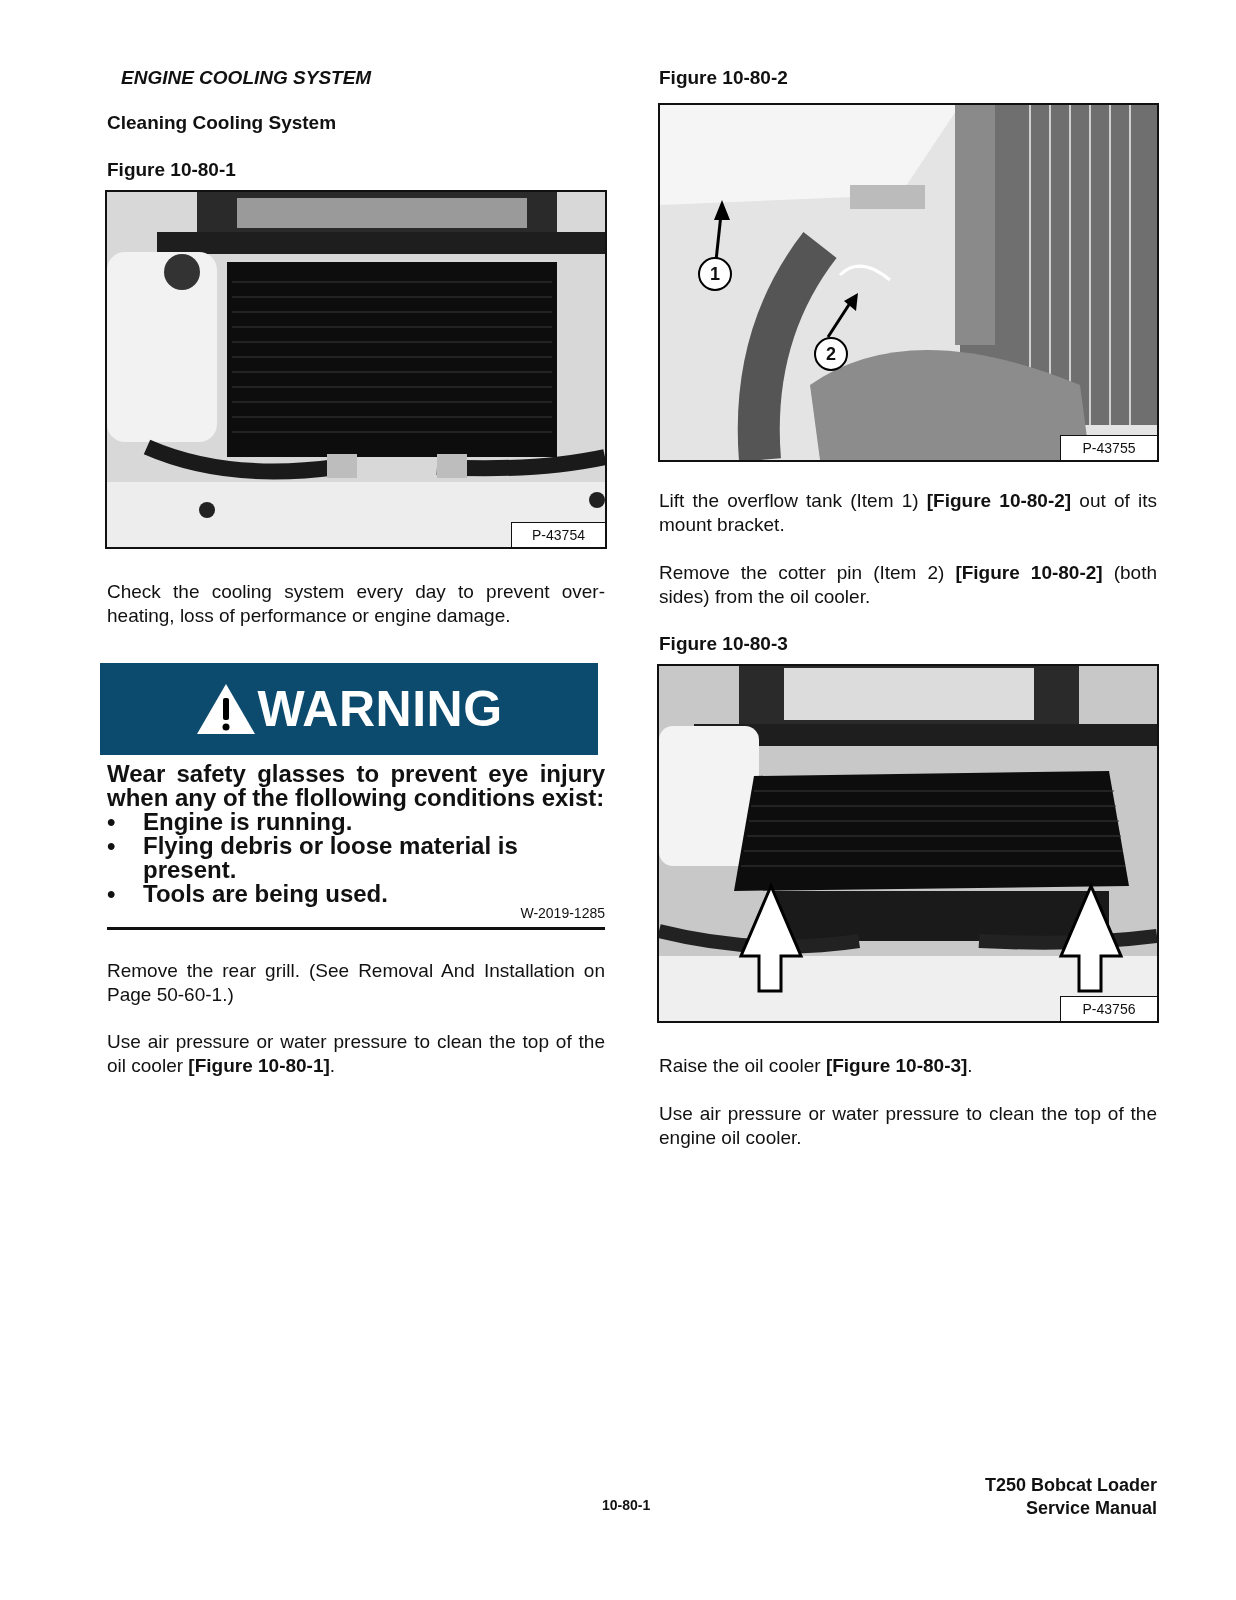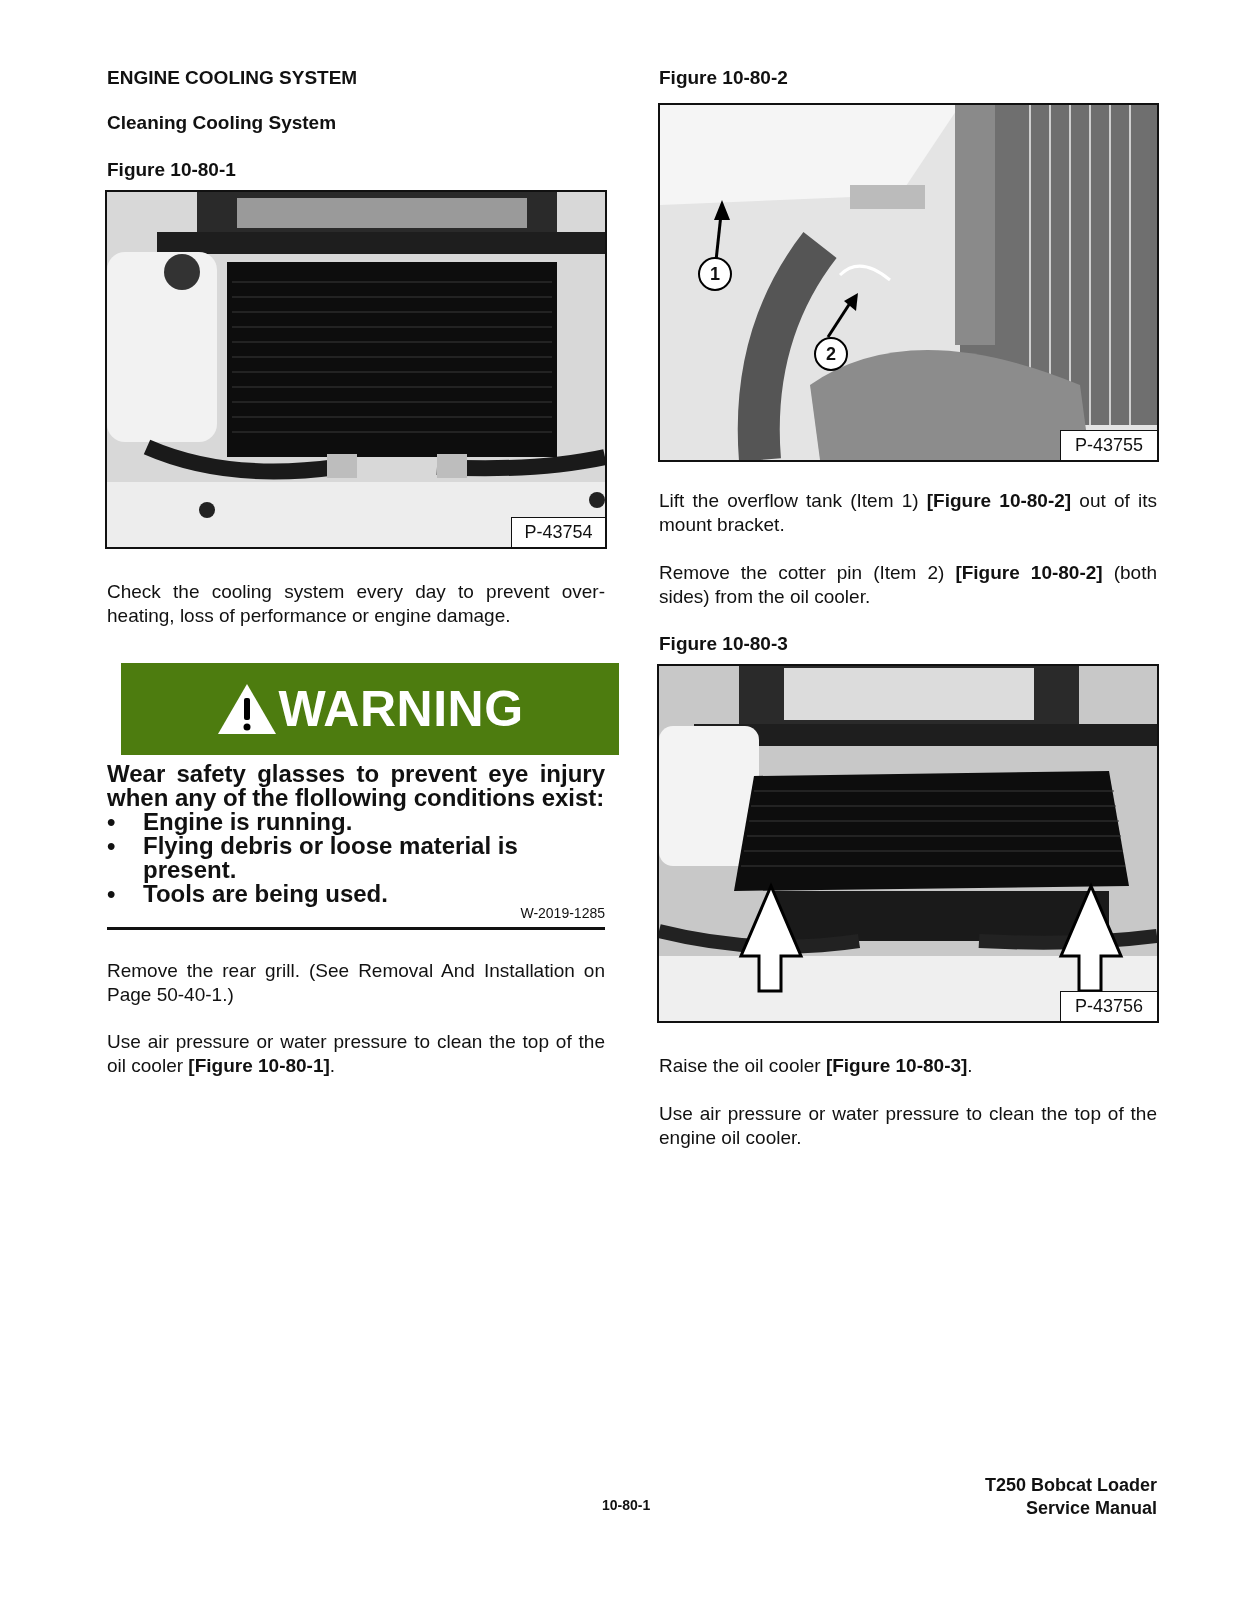--- a/index.html
+++ b/index.html
@@ -11,43 +11,43 @@
     .h { font-weight: bold; font-size: 19px; }
     .p { font-size: 19px; line-height: 24px; text-align: justify; }
     .p b { font-weight: bold; }
     .fig {
       position: absolute; border: 2px solid #111; box-sizing: border-box;
       overflow: hidden; background: #cfcfcf;
     }
     .ptag {
       position: absolute; right: 0; bottom: 0; background: #fff;
       border-left: 1.5px solid #111; border-top: 1.5px solid #111;
-      font-size: 18px; padding: 4px 0; text-align: center; box-sizing: border-box; margin-left: 32px;
+      font-size: 14px; padding: 4px 0; text-align: center; box-sizing: border-box; margin-left: 32px;
     }
     .warn-bar {
-      position: absolute; left: 121px; top: 663px; width: 498px; height: 92px;
-      background: #4d7c0f; color: #fff; display: flex; align-items: center; justify-content: center;
+      position: absolute; left: 100px; top: 663px; width: 498px; height: 92px;
+      background: #0c4a6e; color: #fff; display: flex; align-items: center; justify-content: center;
       gap: 0;
     }
     .warn-word { font-size: 50px; font-weight: bold; letter-spacing: 0.5px; }
     .warn-text { font-weight: bold; font-size: 24px; line-height: 24px; }
     .bullets { list-style: none; margin: 0; padding: 0; }
     .bullets li { position: relative; padding-left: 36px; }
     .bullets li::before { content: "•"; position: absolute; left: 0; }
     .rule { position: absolute; left: 107px; top: 927px; width: 498px; height: 3px; background: #111; }
     .callout {
       position: absolute; width: 34px; height: 34px; border-radius: 50%;
       background: #fff; border: 2px solid #000; box-sizing: border-box;
       font-weight: bold; font-size: 18px; display: flex; align-items: center; justify-content: center;
     }
   </style>
 </head>
 <body>
 
-<div class="abs h" style="left:107px; top:67px;">ENGINE COOLING SYSTEM</div>
+<div class="abs h" style="left:121px; top:67px;font-style:italic;">ENGINE COOLING SYSTEM</div>
 <div class="abs h" style="left:107px; top:112px;">Cleaning Cooling System</div>
 <div class="abs h" style="left:107px; top:159px;">Figure 10-80-1</div>
 
 <div class="fig" style="left:105px; top:190px; width:502px; height:359px;">
   <svg width="498" height="355" viewBox="0 0 498 355">
     <rect x="0" y="0" width="498" height="355" fill="#d8d8d8"></rect>
     <rect x="90" y="0" width="360" height="45" fill="#2a2a2a"></rect>
     <rect x="130" y="6" width="290" height="30" fill="#9a9a9a"></rect>
     <rect x="50" y="40" width="448" height="22" fill="#1e1e1e"></rect>
     <rect x="0" y="60" width="110" height="190" rx="18" fill="#f2f2f2"></rect>
@@ -92,21 +92,21 @@
   <div style="text-align:justify;">Wear safety glasses to prevent eye injury when any of the flollowing conditions exist:</div>
   <ul class="bullets">
     <li>Engine is running.</li>
     <li>Flying debris or loose material is present.</li>
     <li>Tools are being used.</li>
   </ul>
 </div>
 <div class="abs" style="left:407px; top:905px; width:198px; text-align:right; font-size:14px;">W-2019-1285</div>
 <div class="rule"></div>
 
-<div class="abs p" style="left:107px; top:959px; width:498px;">Remove the rear grill. (See Removal And Installation on Page 50-40-1.)</div>
+<div class="abs p" style="left:107px; top:959px; width:498px;">Remove the rear grill. (See Removal And Installation on Page 50-60-1.)</div>
 <div class="abs p" style="left:107px; top:1030px; width:498px;">
   <span>Use air pressure or water pressure to clean the top of the oil cooler </span><b>[Figure 10-80-1]</b><span>.</span>
 </div>
 
 <div class="abs h" style="left:659px; top:67px;">Figure 10-80-2</div>
 
 <div class="fig" style="left:658px; top:103px; width:501px; height:359px;">
   <svg width="497" height="355" viewBox="0 0 497 355">
     <rect x="0" y="0" width="497" height="355" fill="#e4e4e4"></rect>
     <path d="M0 0 L300 0 L240 90 L0 100 Z" fill="#f5f5f5"></path>

